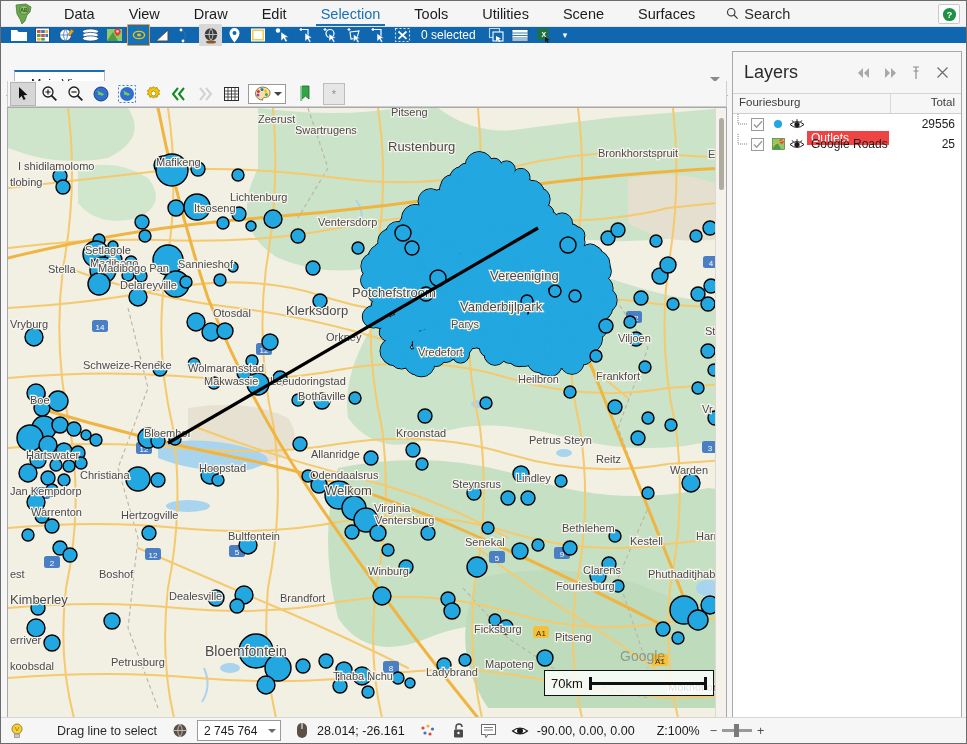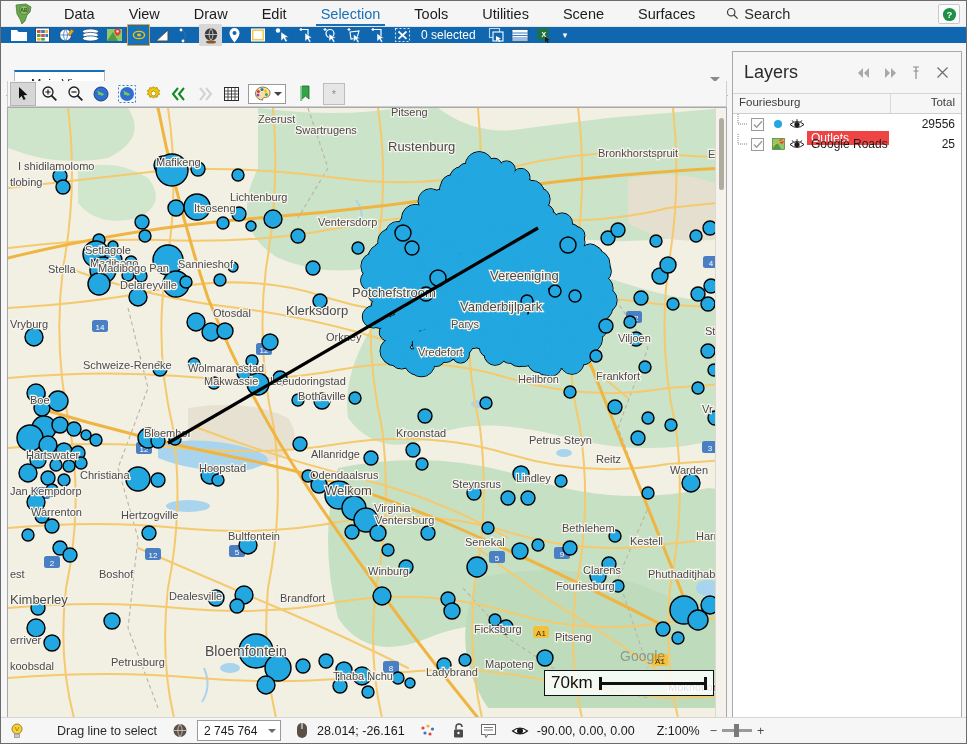--- a/index.html
+++ b/index.html
@@ -150,21 +150,21 @@
     position: absolute; left: 3px; top: 10px; width: 5px; height: 72px;
     background: #b0aca0; border-radius: 3px;
   }
   .scalebar {
     position: absolute; left: 536px; top: 562px;
     width: 170px; height: 26px;
     background: rgba(255,255,255,0.82);
     border: 1px solid #111;
     display: flex; align-items: center; padding: 0 6px;
   }
-  .scalebar .sblabel { font-size: 17px; color: #111; margin-right: 6px; }
+  .scalebar .sblabel { font-size: 13px; color: #111; margin-right: 6px; }
   .sbline { flex: 1; height: 12px; position: relative; }
   .sbline::before {
     content: ""; position: absolute; left: 0; right: 0; top: 5px; height: 3px; background: #111;
   }
   .sbline::after {
     content: ""; position: absolute; left: 0; top: 0; width: 3px; height: 13px; background: #111;
   }
   .sbcap {
     position: absolute; right: 0; top: 0; width: 3px; height: 13px; background: #111;
   }

